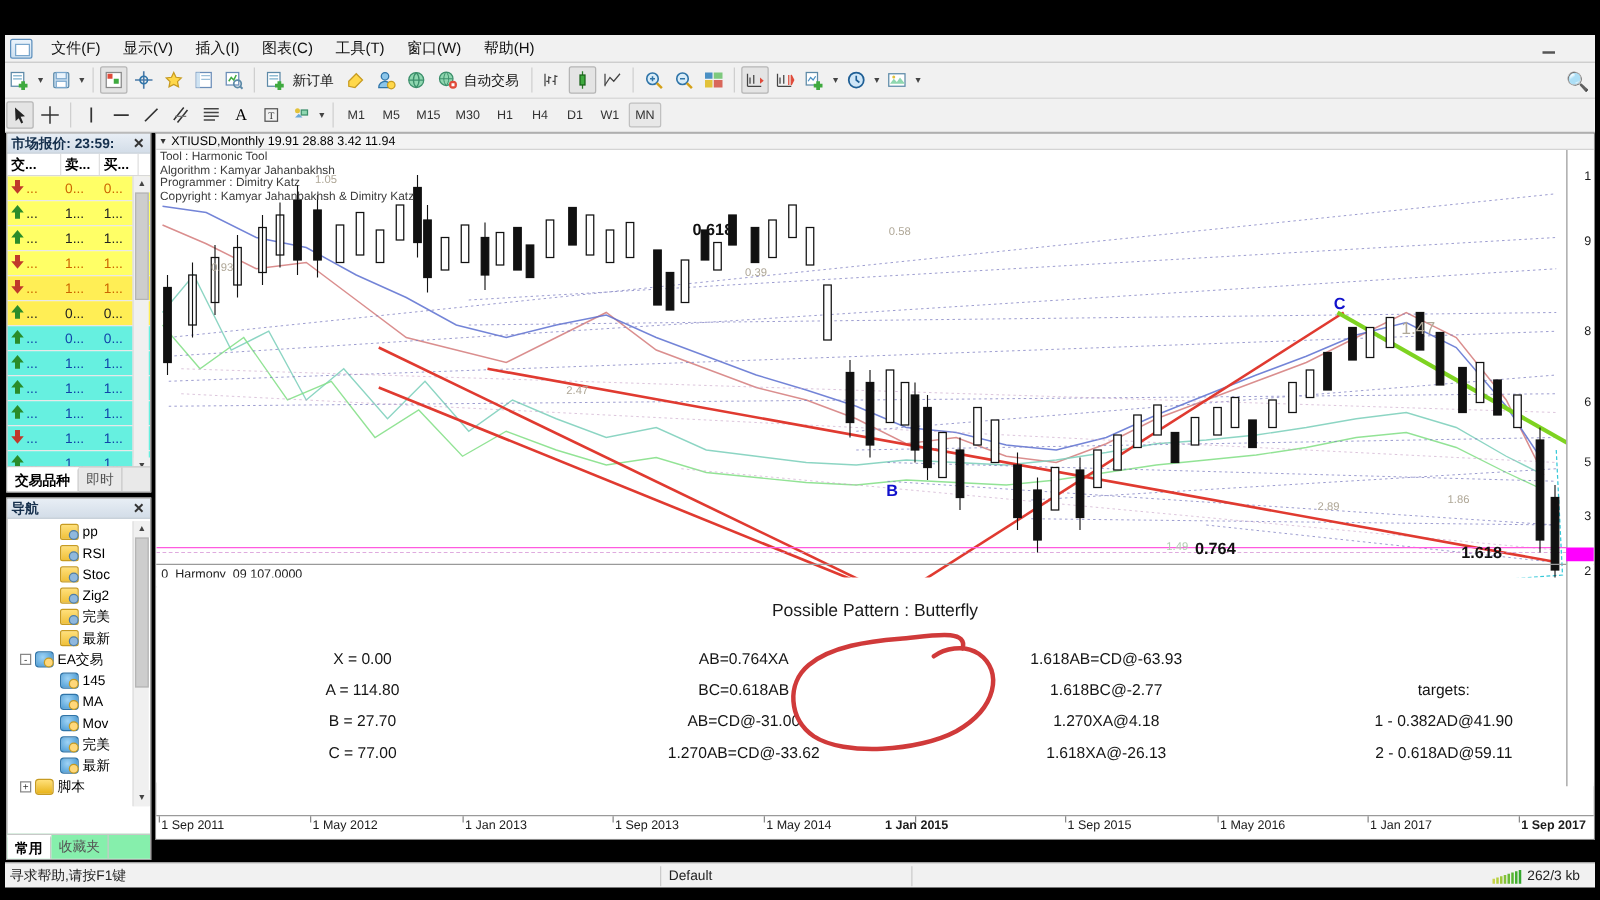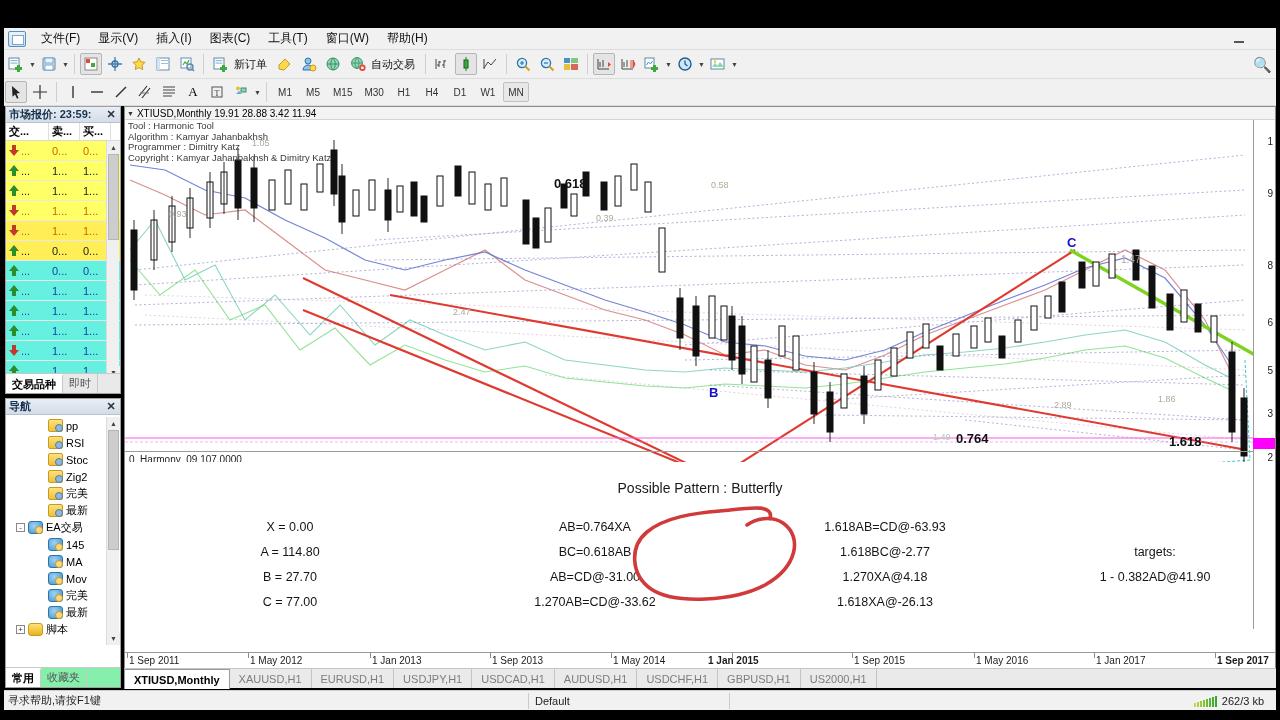--- a/index.html
+++ b/index.html
@@ -775,21 +775,21 @@
           <path d="M29,90 v60 M47,76 v56 M65,68 v50 M85,52 v56 M99,42 v52"></path>
         </g>
       </svg>
 
       <div id="fiblabels">
           <div class="fib-label" style="left: 429px; top: 56px; font-size: 13px;">0.618</div>
           <div class="fib-label" style="left: 586px; top: 60px; font-size: 9px; color: rgb(176, 168, 152); font-weight: normal;">0.58</div>
           <div class="fib-label" style="left: 471px; top: 93px; font-size: 9px; color: rgb(176, 168, 152); font-weight: normal;">0.39</div>
           <div class="fib-label" style="left: 44px; top: 89px; font-size: 9px; color: rgb(176, 168, 152); font-weight: normal;">0.93</div>
           <div class="fib-label" style="left: 328px; top: 187px; font-size: 9px; color: rgb(176, 168, 152); font-weight: normal;">2.47</div>
-          <div class="fib-label" style="left: 996px; top: 134px; font-size: 10px; color: rgb(176, 168, 152); font-weight: normal;">1.47</div>
+          <div class="fib-label" style="left: 996px; top: 134px; font-size: 14px; color: rgb(176, 168, 152); font-weight: normal;">1.47</div>
           <div class="fib-label" style="left: 929px; top: 280px; font-size: 9px; color: rgb(176, 168, 152); font-weight: normal;">2.89</div>
           <div class="fib-label" style="left: 1033px; top: 274px; font-size: 9px; color: rgb(176, 168, 152); font-weight: normal;">1.86</div>
           <div class="fib-label" style="left: 127px; top: 18px; font-size: 9px; color: rgb(176, 168, 152); font-weight: normal;">1.05</div>
           <div class="fib-label" style="left: 831px; top: 311px; font-size: 13px;">0.764</div>
           <div class="fib-label" style="left: 1044px; top: 314px; font-size: 13px;">1.618</div>
           <div class="fib-label" style="left: 808px; top: 312px; font-size: 9px; color: rgb(176, 205, 176); font-weight: normal;">1.49</div>
         </div>
       <div id="ptlabels">
           <div class="pt-label" style="left: 584px; top: 265px;">B</div>
           <div class="pt-label" style="left: 942px; top: 115px;">C</div>
@@ -811,20 +811,21 @@
           <div class="cell">BC=0.618AB</div>
           <div class="cell">1.618BC@-2.77</div>
           <div class="cell">targets:</div>
           <div class="cell">B = 27.70</div>
           <div class="cell">AB=CD@-31.00</div>
           <div class="cell">1.270XA@4.18</div>
           <div class="cell">1 - 0.382AD@41.90</div>
           <div class="cell">C = 77.00</div>
           <div class="cell">1.270AB=CD@-33.62</div>
           <div class="cell">1.618XA@-26.13</div>
+          <div class="cell">2 - 0.618AD@59.11</div>
         </div>
     </div>
 
     <svg class="ink" viewBox="0 0 240 110">
       <path d="M145,22 C150,5 118,12 95,14 C70,16 40,20 22,35 C4,50 6,78 26,92 C50,108 110,104 140,88 C172,70 178,40 158,26 C146,18 130,22 122,28" fill="none" stroke="#d03a3a" stroke-width="3.6" stroke-linecap="round"></path>
     </svg>
 
     <div class="yaxis">
       <div class="ytick" style="top:16px;">1</div>
       <div class="ytick" style="top:68px;">9</div>
@@ -855,31 +856,20 @@
           <div class="xgrid" style="left: 849px;"></div>
           <div class="xtick" style="left: 851px;">1 May 2016</div>
           <div class="xgrid" style="left: 969px;"></div>
           <div class="xtick" style="left: 971px;">1 Jan 2017</div>
           <div class="xgrid" style="left: 1090px;"></div>
           <div class="xtick" style="left: 1092px; font-weight: bold;">1 Sep 2017</div>
         </div>
     </div>
   </div>
 
-  <div class="charttabs" id="charttabs">
-      <div class="ctab active">XTIUSD,Monthly</div>
-      <div class="ctab">XAUUSD,H1</div>
-      <div class="ctab">EURUSD,H1</div>
-      <div class="ctab">USDJPY,H1</div>
-      <div class="ctab">USDCAD,H1</div>
-      <div class="ctab">AUDUSD,H1</div>
-      <div class="ctab">USDCHF,H1</div>
-      <div class="ctab">GBPUSD,H1</div>
-      <div class="ctab">US2000,H1</div>
-    </div>
 
   <div class="statusbar">
     <div class="st-help">寻求帮助,请按F1键</div>
     <div class="st-div"></div>
     <div class="st-profile">Default</div>
     <div class="st-div"></div>
     <div class="st-right">
       <span class="bars">
         <i style="height:4px;background:#c8d44a"></i>
           <i style="height:5px;background:#b6cf3e"></i>

